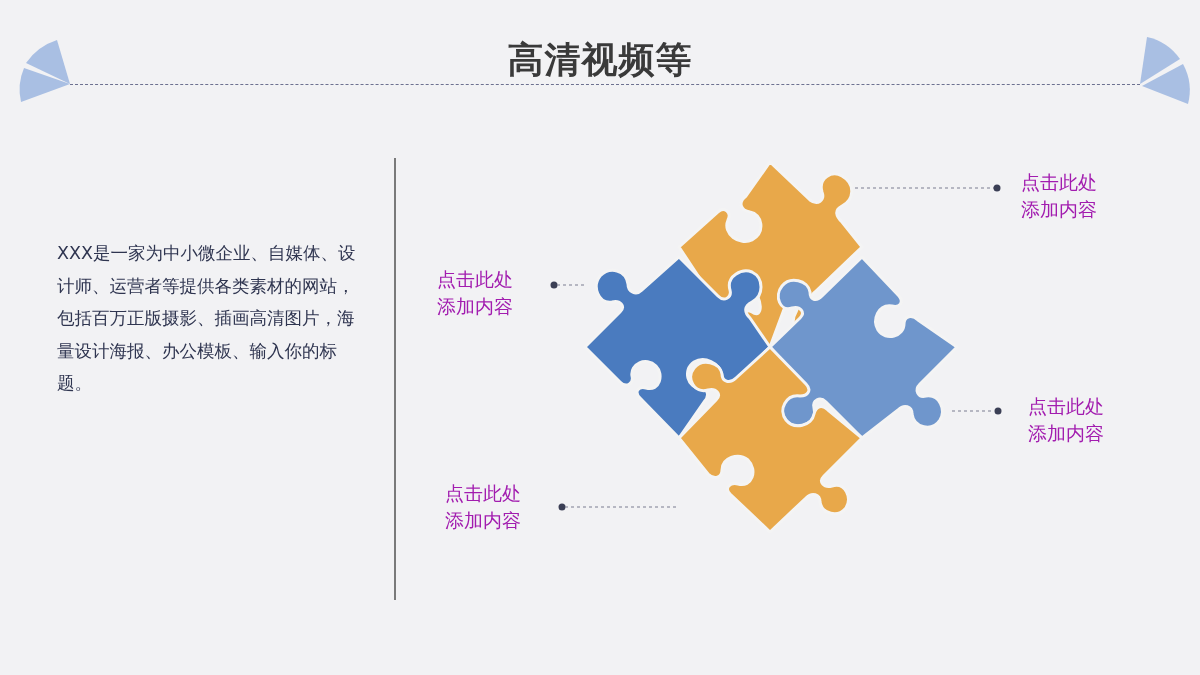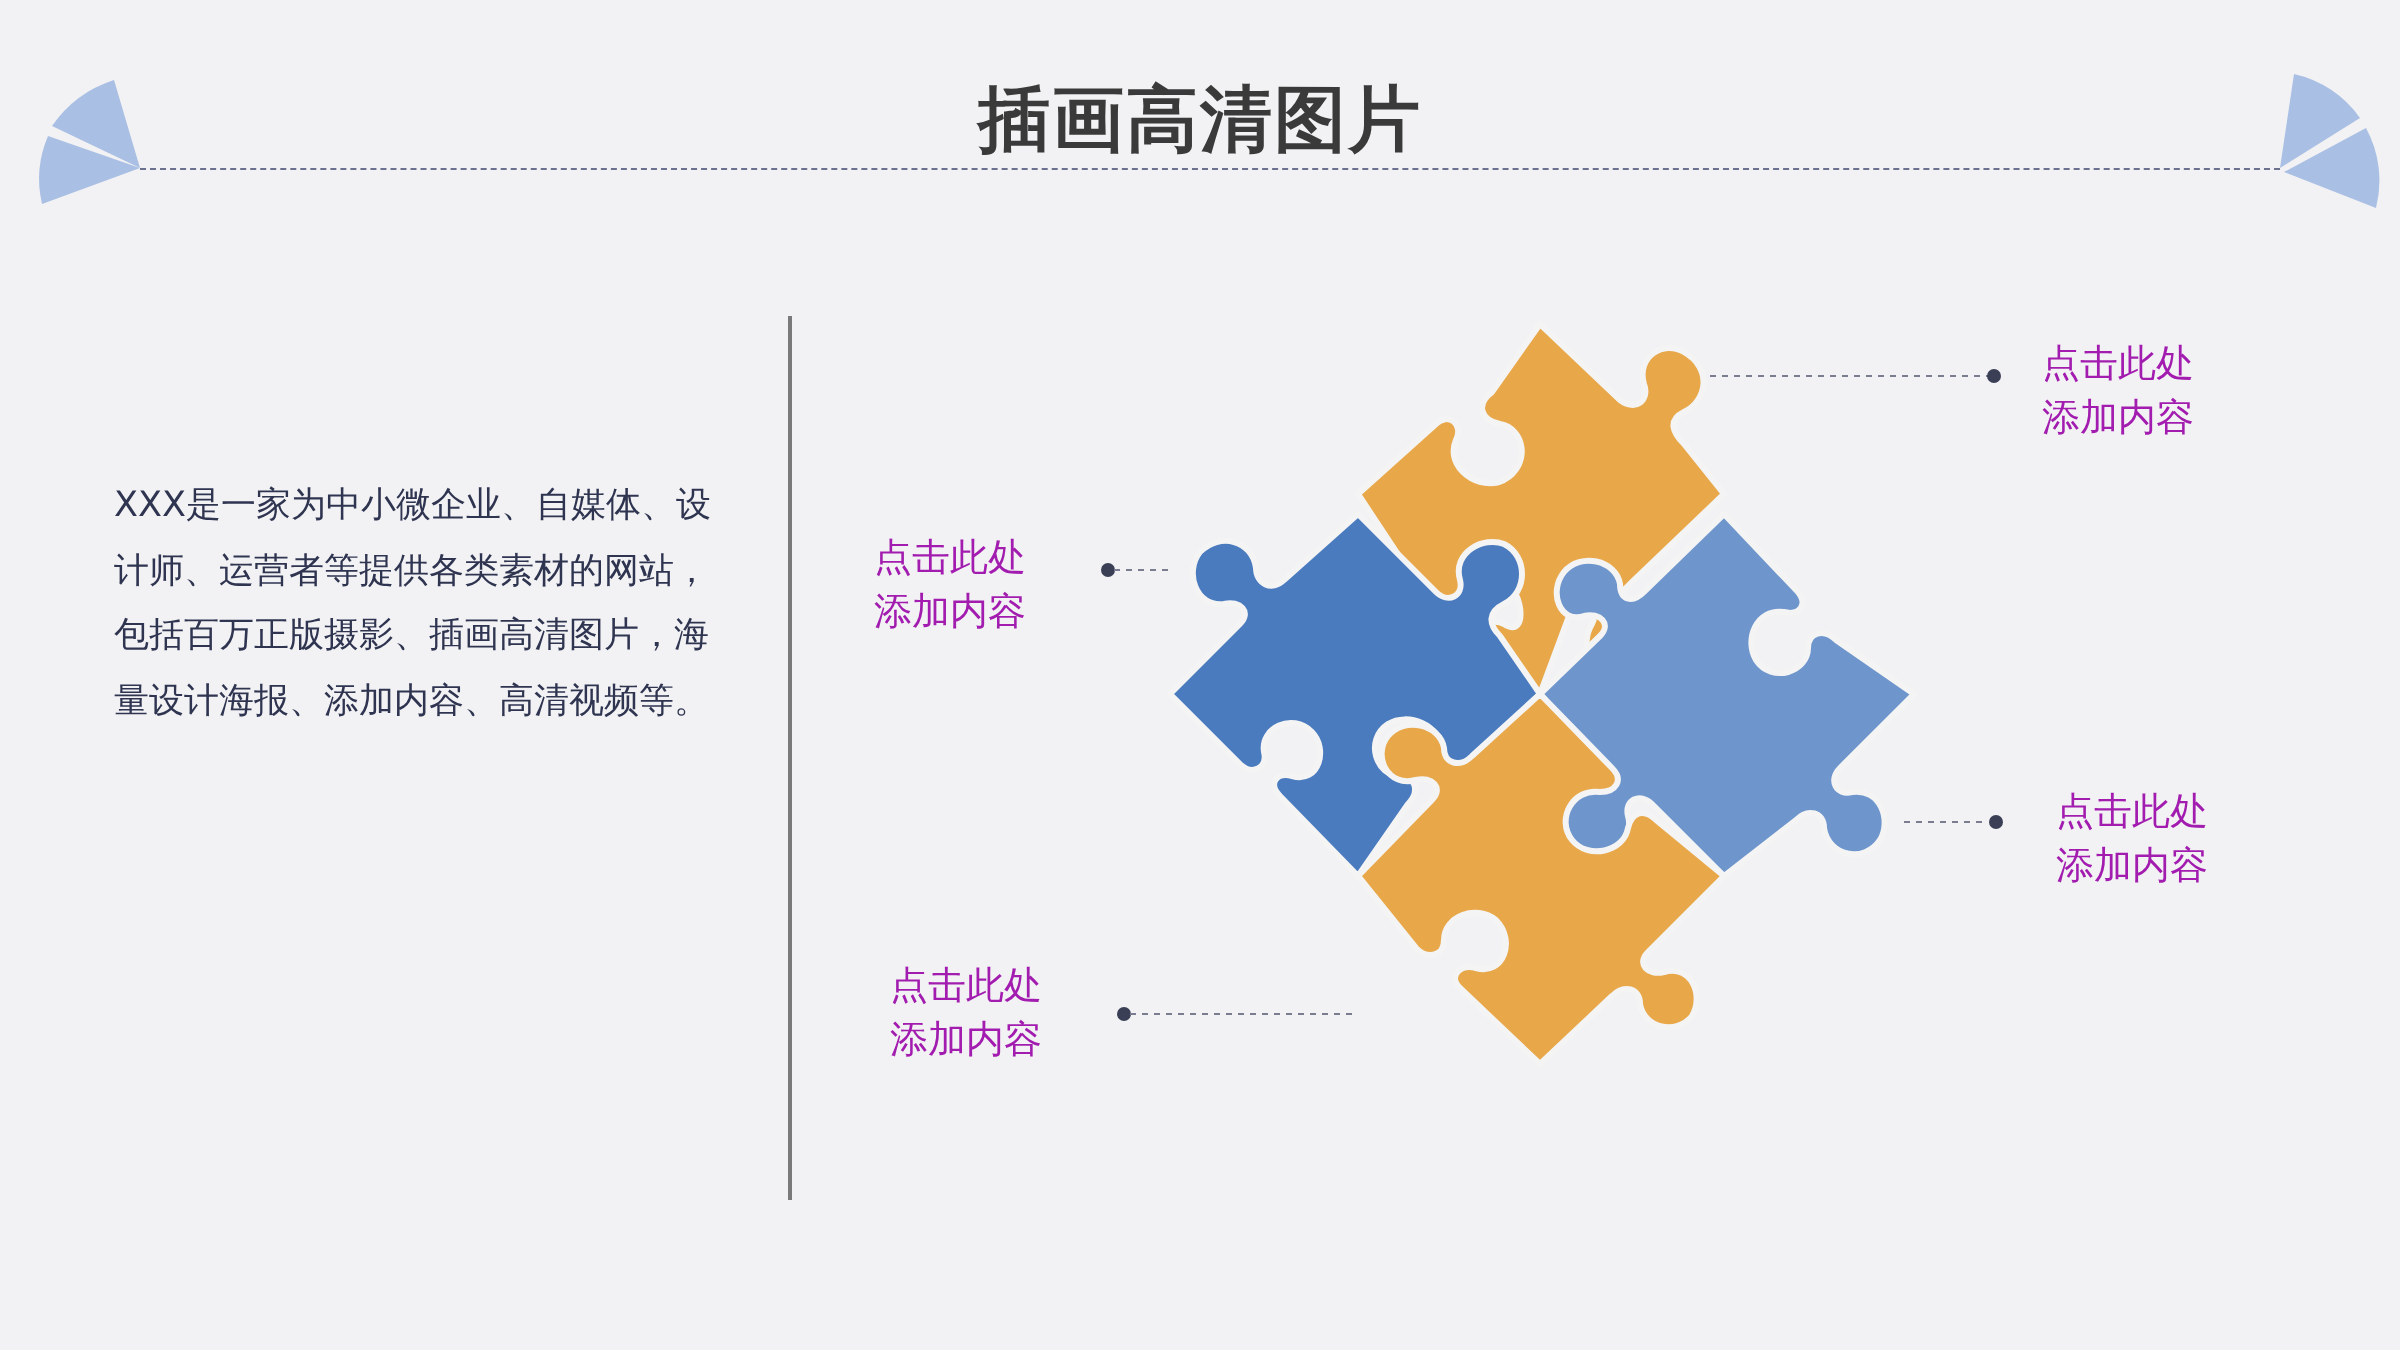--- a/index.html
+++ b/index.html
@@ -21,23 +21,23 @@
 <svg class="corner" style="left:15px;top:34px" width="60" height="72" viewBox="0 0 60 72">
   <path d="M55 50 L42 6 A60 60 0 0 0 11 29 Z" fill="#a9bfe3"></path>
   <path d="M55 50 L9 34 A55 55 0 0 0 6 68 Z" fill="#a9bfe3"></path>
 </svg>
 <svg class="corner" style="left:1132px;top:34px" width="62" height="72" viewBox="0 0 62 72">
   <path d="M8 50 L15 3 A55 55 0 0 1 48 25 Z" fill="#a9bfe3"></path>
   <path d="M10 52 L51 30 A55 55 0 0 1 56 70 Z" fill="#a9bfe3"></path>
 </svg>
 
 <div class="title-line"></div>
-<div class="title">插画高清图片</div>
+<div class="title">高清视频等</div>
 
-<div class="body-text">XXX是一家为中小微企业、自媒体、设计师、运营者等提供各类素材的网站，包括百万正版摄影、插画高清图片，海量设计海报、添加内容、高清视频等。</div>
+<div class="body-text">XXX是一家为中小微企业、自媒体、设计师、运营者等提供各类素材的网站，包括百万正版摄影、插画高清图片，海量设计海报、办公模板、输入你的标题。</div>
 <div class="divider"></div>
 
 <svg class="puzzle" width="1200" height="675" viewBox="0 0 1200 675">
   <g stroke="#f4f4f4" stroke-width="3" stroke-linejoin="round">
 
     <path fill="#e8a84a" d="M770 162 L810 200 C818 206 825 200 822 192 C818 178 832 170 842 176 C856 184 854 200 842 206 C834 210 836 216 842 222
          L862 247 L815 292 C808 298 808 306 814 308 C830 314 826 336 808 336 C794 336 790 322 796 312 C800 304 792 298 786 304
          L770 347 L742 322 C736 316 744 308 752 312 C764 320 762 296 752 290 C740 282 728 290 730 300 C732 310 724 312 718 306
          L679 247 L718 212 C724 206 732 212 728 220 C722 234 740 246 752 240 C766 232 762 214 750 212 C740 210 738 202 746 196 Z"></path>
 

